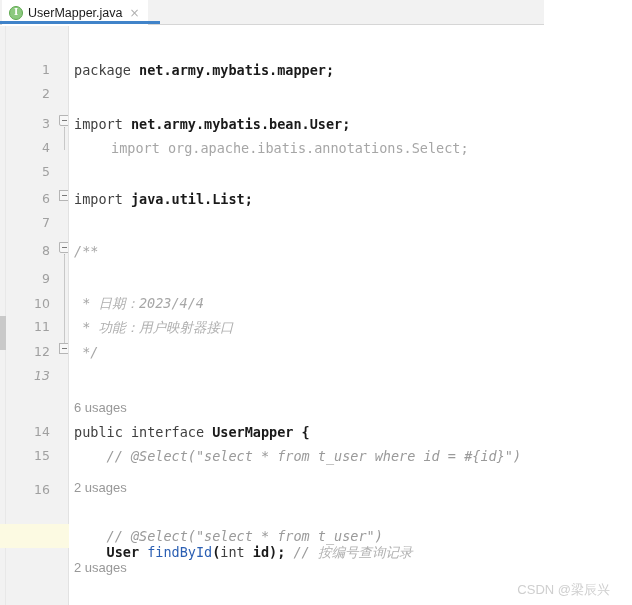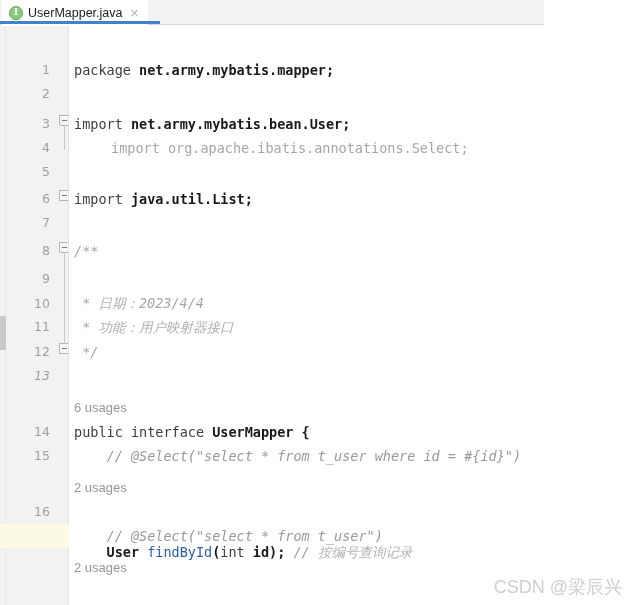--- a/index.html
+++ b/index.html
@@ -199,23 +199,23 @@
   .decl { color: #2b5fb3; }
   .gray { color: #a6a6a6; margin-left: 37px; }
   .cmt  { color: #9a9a9a; font-style: italic; }
   .cmt-cn { color: #b0b0b0; font-style: italic; font-family: "DejaVu Sans", sans-serif; }
   .doc  { color: #a6a6a6; font-style: italic; }
   .doc-cn { color: #b0b0b0; font-style: italic; font-family: "DejaVu Sans", sans-serif; }
 
   
   .watermark {
     position: absolute;
-    right: 10px; bottom: 6px;
+    right: 22px; bottom: 6px;
     font-family: "Liberation Sans", sans-serif;
-    font-size: 18px;
+    font-size: 13px;
     color: #cfcfcf;
     white-space: nowrap;
   }
 </style>
 </head>
 <body>
 
 <div id="app">
 
   <div class="tabbar">
@@ -242,21 +242,21 @@
         <div class="linenum" style="top: 161px;">6</div>
         <div class="linenum" style="top: 185px;">7</div>
         <div class="linenum" style="top: 213px;">8</div>
         <div class="linenum" style="top: 241px;">9</div>
         <div class="linenum" style="top: 250px; margin-top: 16px;">10</div>
         <div class="linenum" style="top: 289px;">11</div>
         <div class="linenum" style="top: 314px;">12</div>
         <div class="linenum" style="top: 338px; font-style: italic;">13</div>
         <div class="linenum" style="top: 394px;">14</div>
         <div class="linenum" style="top: 418px;">15</div>
-        <div class="linenum" style="top: 474px;">16</div>
+        <div class="linenum" style="top: 452px;">16</div>
         <div class="linenum" style="top: 498px;">17</div>
         <div class="linenum" style="top: 574px;">18</div>
         <div class="linenum" style="top: 578px;">19</div>
         <div class="fold start" style="top: 89px;"></div>
         <div class="fold-line" style="top: 102px; height: 22px;"></div>
         <div class="fold" style="top: 164px;"></div>
         <div class="fold start" style="top: 216px;"></div>
         <div class="fold-line" style="top: 229px; height: 96px;"></div>
         <div class="fold" style="top: 317px;"></div>
       </div>

